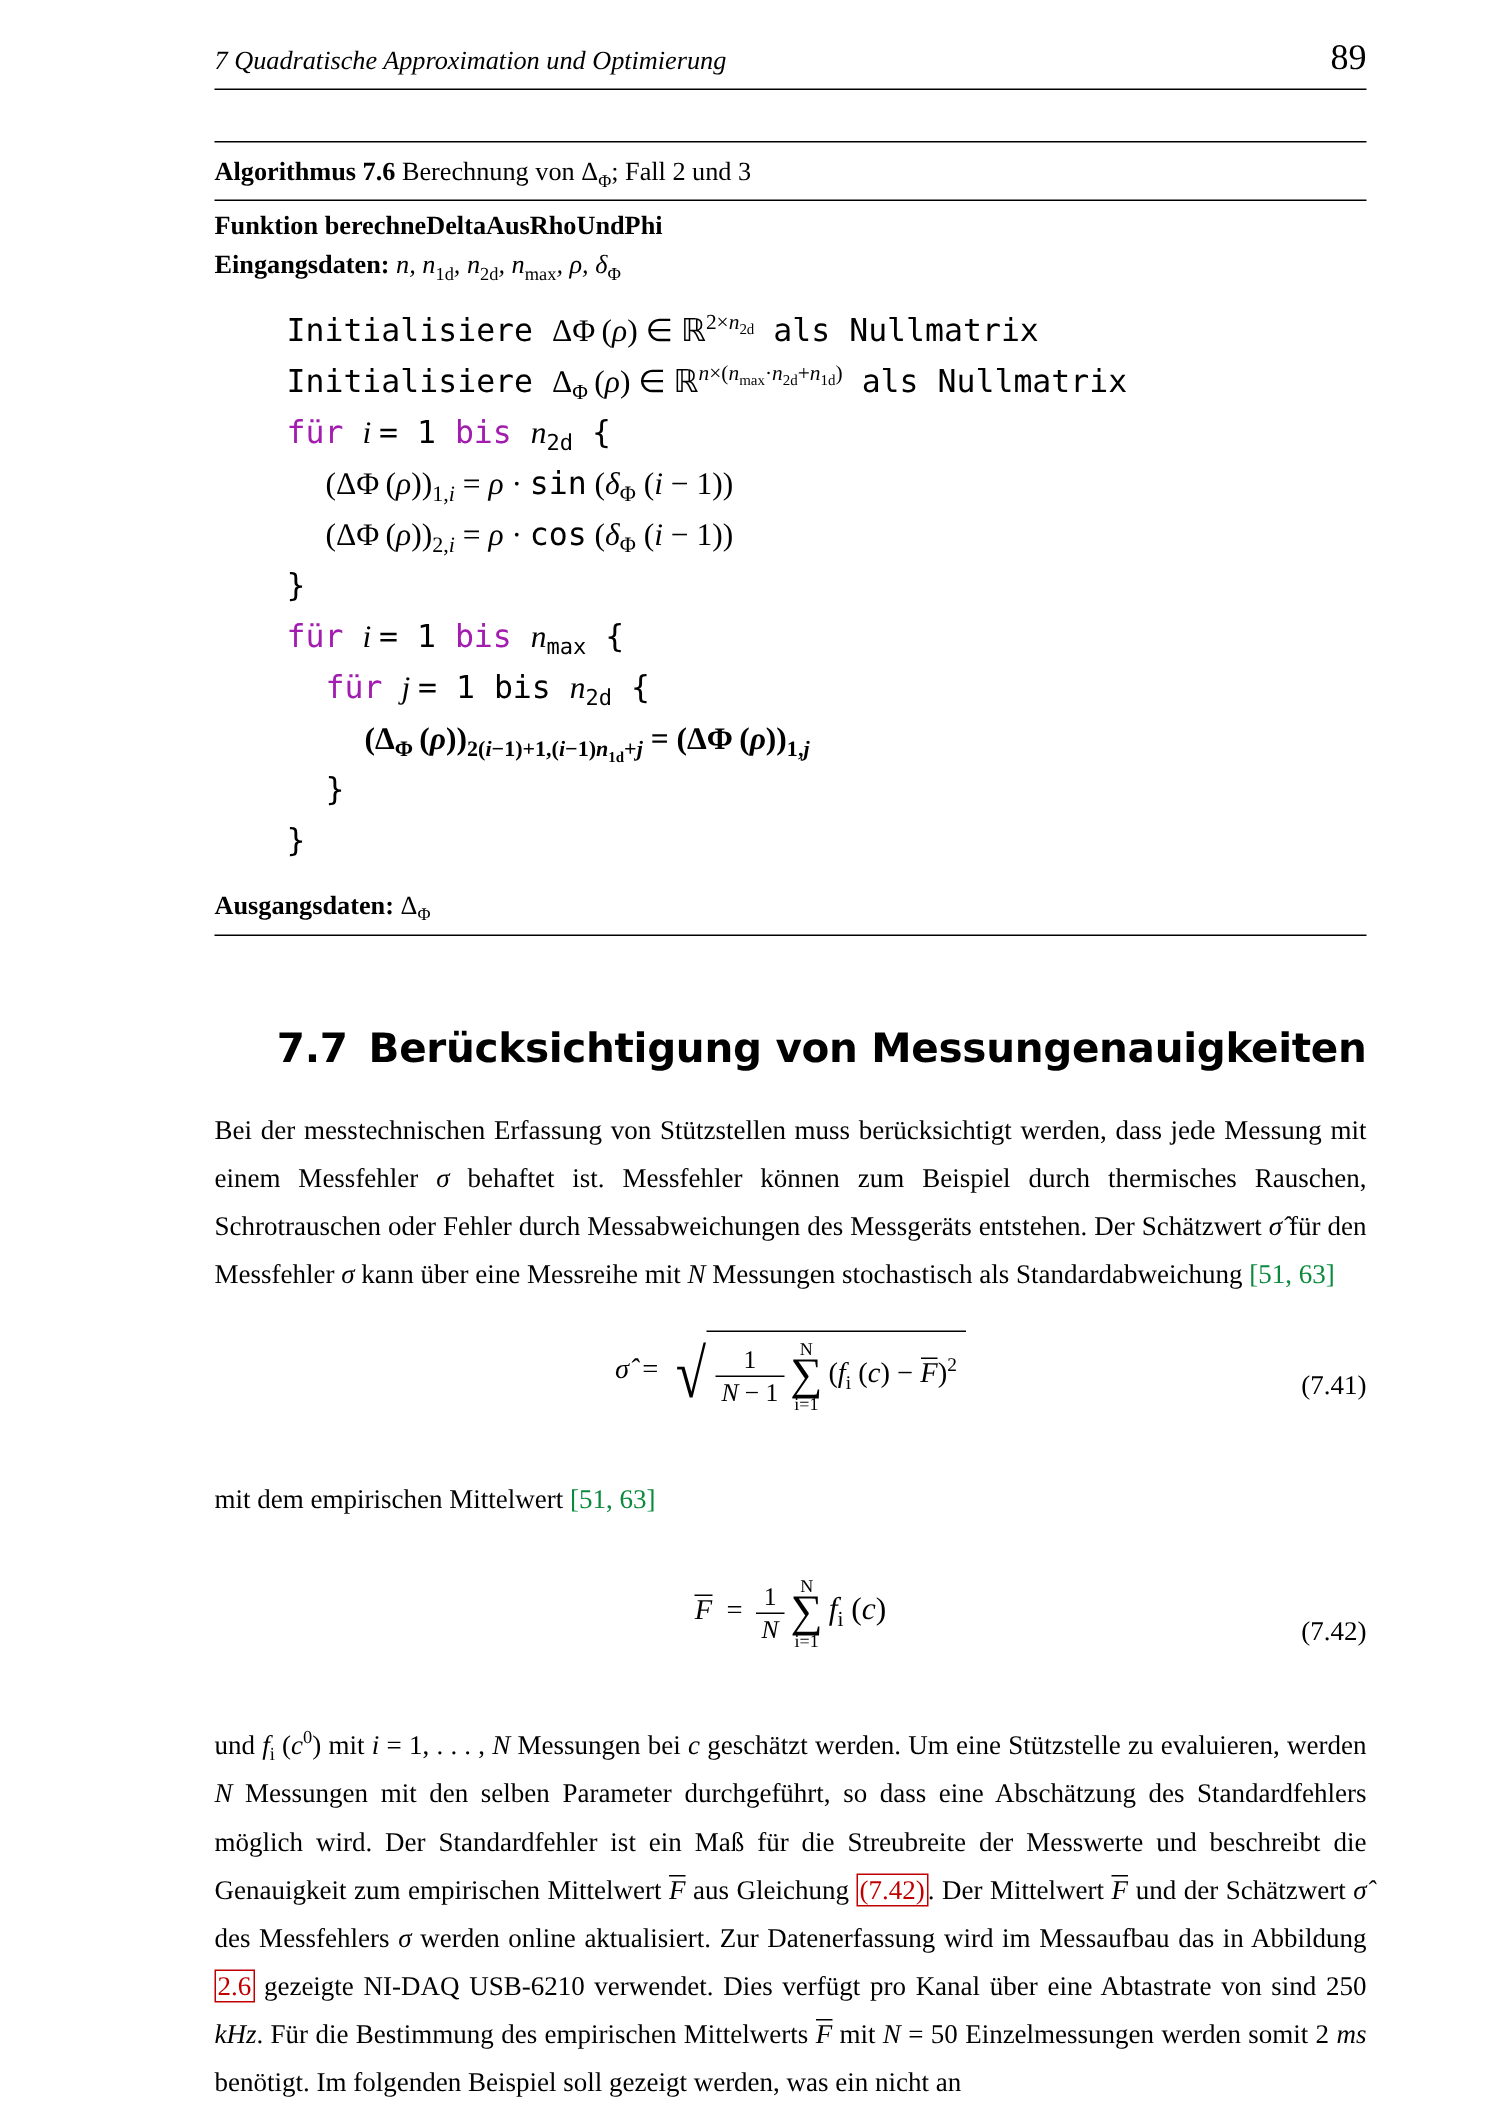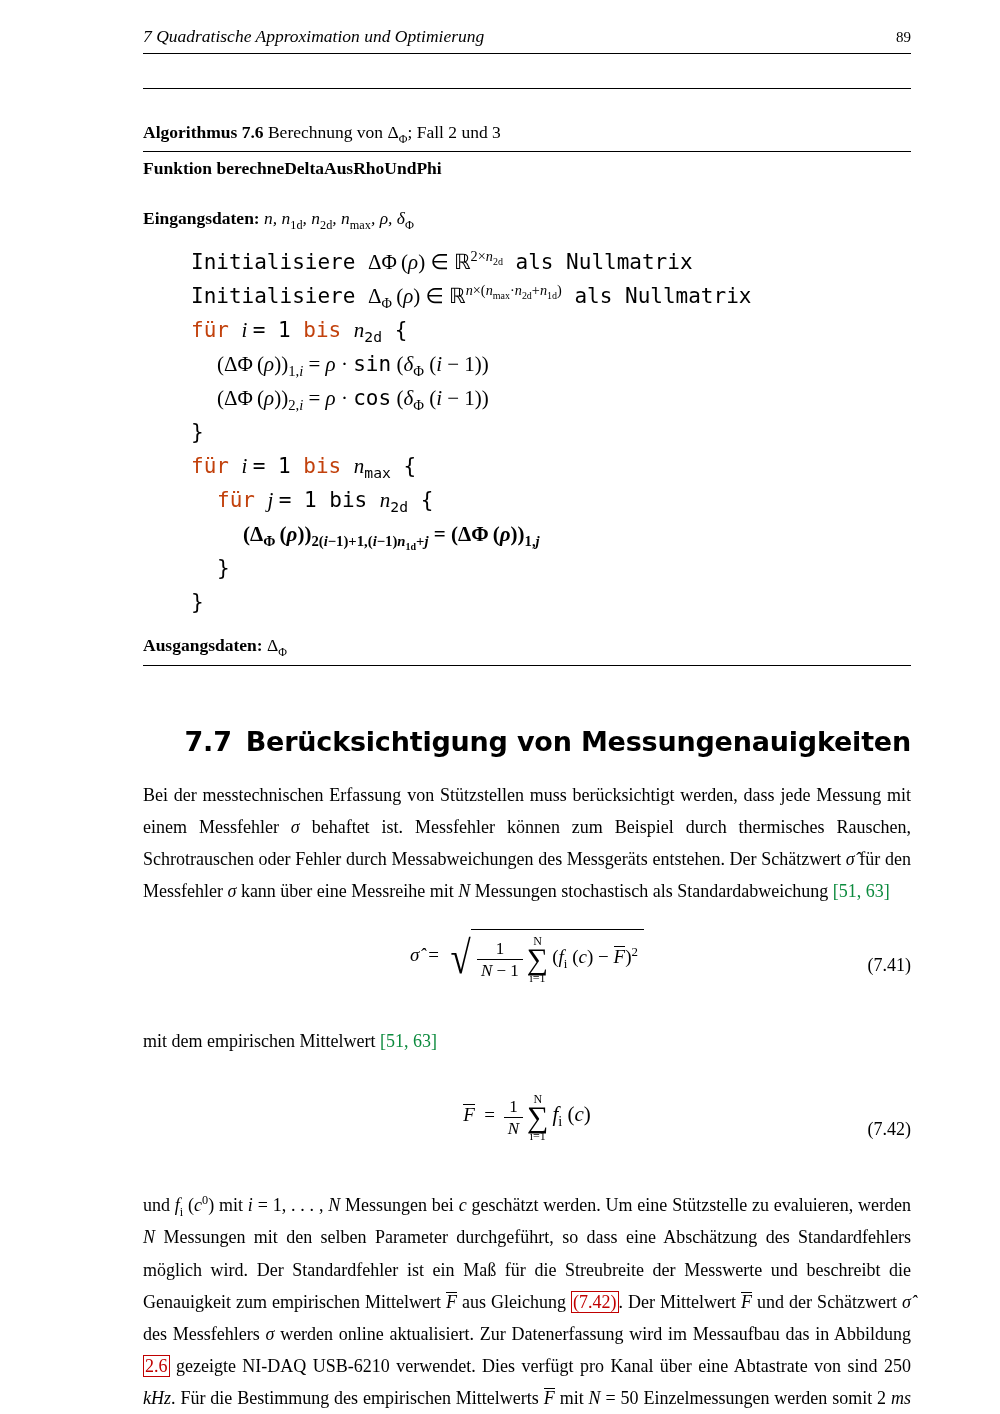--- a/index.html
+++ b/index.html
@@ -32,48 +32,47 @@
     display: flex;
     justify-content: space-between;
     align-items: baseline;
     font-style: italic;
     font-size: 17.5px;
     padding-bottom: 6px;
     border-bottom: 1.1px solid #000;
   }
   .runhead .pageno {
     font-style: normal;
-    font-size: 15px;
+    font-size: 24px;
   }
   
   .algo {
     margin-top: 34px;
     border-top: 1.6px solid #000;
     border-bottom: 1.1px solid #000;
     padding-top: 7px;
     padding-bottom: 9px;
   }
   .algo-hdr {
     font-size: 17.5px;
     line-height: 1.45;
-    margin-top: 24px;
   }
   .algo-hdr b { font-weight: bold; }
   .algo-rule {
     border-bottom: 1.1px solid #000;
     margin: 6px 0 0 0;
   }
   .algo-body {
     margin: 14px 0 10px 48px;
     font-family: "DejaVu Sans Mono", monospace;
     font-size: 21px;
     line-height: 1.62;
     white-space: nowrap;
   }
-  .kw { color: #c2410c; }
+  .kw { color: #a21caf; }
   .mono { font-family: "DejaVu Sans Mono", monospace; }
   .serif { font-family: "Liberation Serif", serif; }
   .ital { font-style: italic; }
   .ind1 { padding-left: 0px; }
   .ind2 { padding-left: 26px; }
   .ind3 { padding-left: 52px; font-weight: bold; }
   .out {
     font-size: 17.5px;
     margin-top: 16px;
   }

